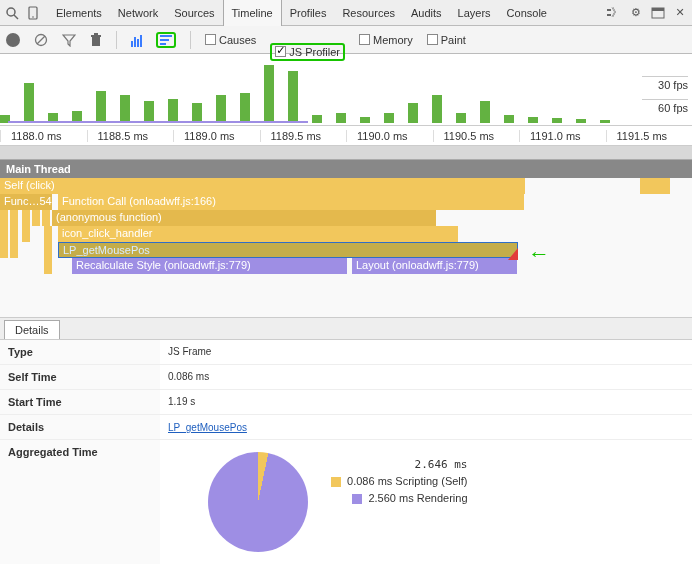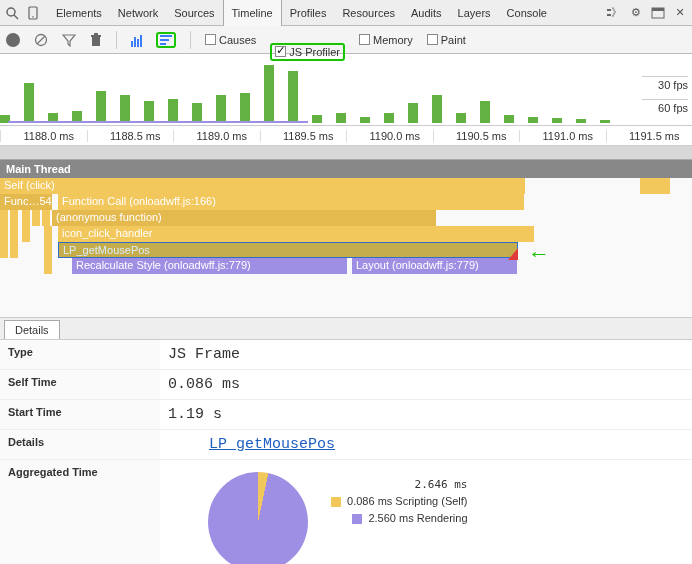--- a/index.html
+++ b/index.html
@@ -17,38 +17,38 @@
   .bars-icon{display:flex;align-items:flex-end;gap:1px;height:14px;}
   .bars-icon span{width:2px;background:#3a7cff;}
   .flame-lines{display:flex;flex-direction:column;gap:2px;}
   .flame-lines span{display:block;width:12px;height:2px;background:#3a7cff;}
   .overview{height:72px;border-bottom:1px solid #ccc;position:relative;padding:2px 54px 2px 0;display:flex;align-items:flex-end;gap:14px;}
   .overview .bar{width:10px;background:#63b241;}
   .overview .purple{position:absolute;left:8px;bottom:2px;height:2px;width:300px;background:#9e8ee4;}
   .fpslines{position:absolute;right:4px;top:14px;font-size:9px;color:#777;text-align:right;}
   .fpslines div{border-top:1px solid #ccc;padding-top:2px;margin-top:8px;width:46px;}
   .timeaxis{display:flex;height:20px;border-bottom:1px solid #ccc;font-size:10px;color:#555;align-items:center;}
-  .timeaxis span{flex:1;text-align:center;padding-left:10px;border-left:1px solid #ddd;}
+  .timeaxis span{flex:1;text-align:left;padding-left:10px;border-left:1px solid #ddd;}
   .scrub{height:14px;background:#d8d8d8;border-bottom:1px solid #aaa;}
   .thread-header{height:18px;background:#888;color:#fff;font-weight:bold;padding:0 6px;display:flex;align-items:center;}
   .flame{position:relative;height:140px;background:#f9f9f9;border-bottom:1px solid #ccc;overflow:hidden;}
   .fr{position:absolute;height:16px;color:#fff;font-size:11px;white-space:nowrap;overflow:hidden;padding:1px 4px 0 4px;}
   .gold{background:#f2c75c;color:#fff;}
   .gold-d{background:#e4b94d;}
   .gold-stripe{background:#f2c75c;}
   .selected{background:#c4ad4a;border:1px solid #2f6ec7;color:#d8ecff;}
   .purplebox{background:#9e8ee4;}
   .tri{position:absolute;width:0;height:0;border-left:10px solid transparent;border-bottom:12px solid #e23b3b;}
   .arrow{position:absolute;color:#17c400;font-size:22px;font-weight:bold;}
   .tabbar{display:flex;height:22px;border-bottom:1px solid #ccc;align-items:flex-end;background:#eee;}
   .tabbar .dtab{padding:3px 10px;border:1px solid #aaa;border-bottom:none;background:#fff;margin-left:4px;font-size:11px;}
   table.details{width:100%;border-collapse:collapse;}
   table.details td{padding:6px 8px;vertical-align:top;border-bottom:1px solid #eee;}
   table.details td:first-child{width:160px;font-weight:bold;color:#333;background:#fafafa;}
-  .mono{font-family:Liberation Mono, monospace;font-size:15px;margin-left:41px;}
+  .mono{font-family:Liberation Sans, sans-serif;font-size:10px;}
   a.link{color:#1f5fbf;text-decoration:underline;cursor:pointer;}
   .pie{width:100px;height:100px;border-radius:50%;background:conic-gradient(#f2c75c 0deg 12deg,#9e8ee4 12deg 360deg);display:inline-block;vertical-align:top;margin:6px 20px 6px 40px;}
   .legend{display:inline-block;vertical-align:top;margin-top:8px;}
   .legend div{margin:4px 0;font-family:Menlo,Consolas,monospace;font-size:11px;text-align:right;}
   .sw{display:inline-block;width:10px;height:10px;margin-right:6px;vertical-align:middle;}
   .chk{width:11px;height:11px;border:1px solid #888;display:inline-block;background:#fff;position:relative;}
   .chk.checked::after{content:"✓";position:absolute;top:-3px;left:0;font-size:11px;color:#000;}
   svg{display:block;}
 </style>
 </head>
@@ -203,21 +203,21 @@
   <div class="fr gold-d" style="top:16px;left:0;width:52px">Func…54)</div>
   <div class="fr gold" style="top:16px;left:58px;width:466px">Function Call (onloadwff.js:166)</div>
 
   <div class="fr gold-stripe" style="top:32px;left:0;width:6px"></div>
   <div class="fr gold-stripe" style="top:32px;left:10px;width:6px"></div>
   <div class="fr gold-stripe" style="top:32px;left:22px;width:5px"></div>
   <div class="fr gold-stripe" style="top:32px;left:32px;width:5px"></div>
   <div class="fr gold-stripe" style="top:32px;left:42px;width:8px"></div>
 
   <div class="fr gold-d" style="top:32px;left:52px;width:384px">(anonymous function)</div>
-  <div class="fr gold" style="top:48px;left:58px;width:476px">icon_click_handler</div>
+  <div class="fr gold" style="top:48px;left:58px;width:400px">icon_click_handler</div>
 
   <div class="fr gold-stripe" style="top:48px;left:0;width:5px"></div>
   <div class="fr gold-stripe" style="top:48px;left:10px;width:5px"></div>
   <div class="fr gold-stripe" style="top:48px;left:22px;width:4px"></div>
   <div class="fr gold-stripe" style="top:48px;left:44px;width:6px"></div>
   <div class="fr gold-stripe" style="top:64px;left:0;width:4px"></div>
   <div class="fr gold-stripe" style="top:64px;left:10px;width:4px"></div>
   <div class="fr gold-stripe" style="top:64px;left:44px;width:5px"></div>
   <div class="fr gold-stripe" style="top:80px;left:44px;width:5px"></div>
 

